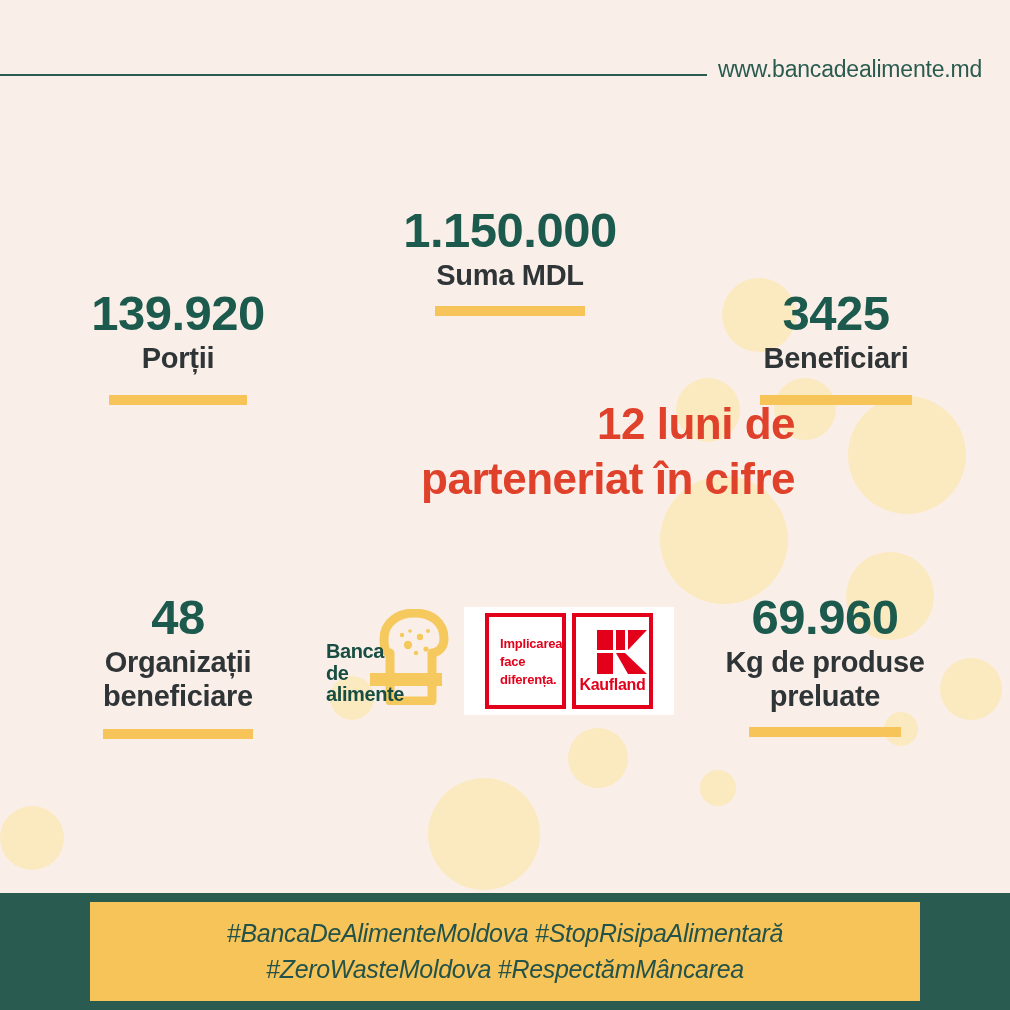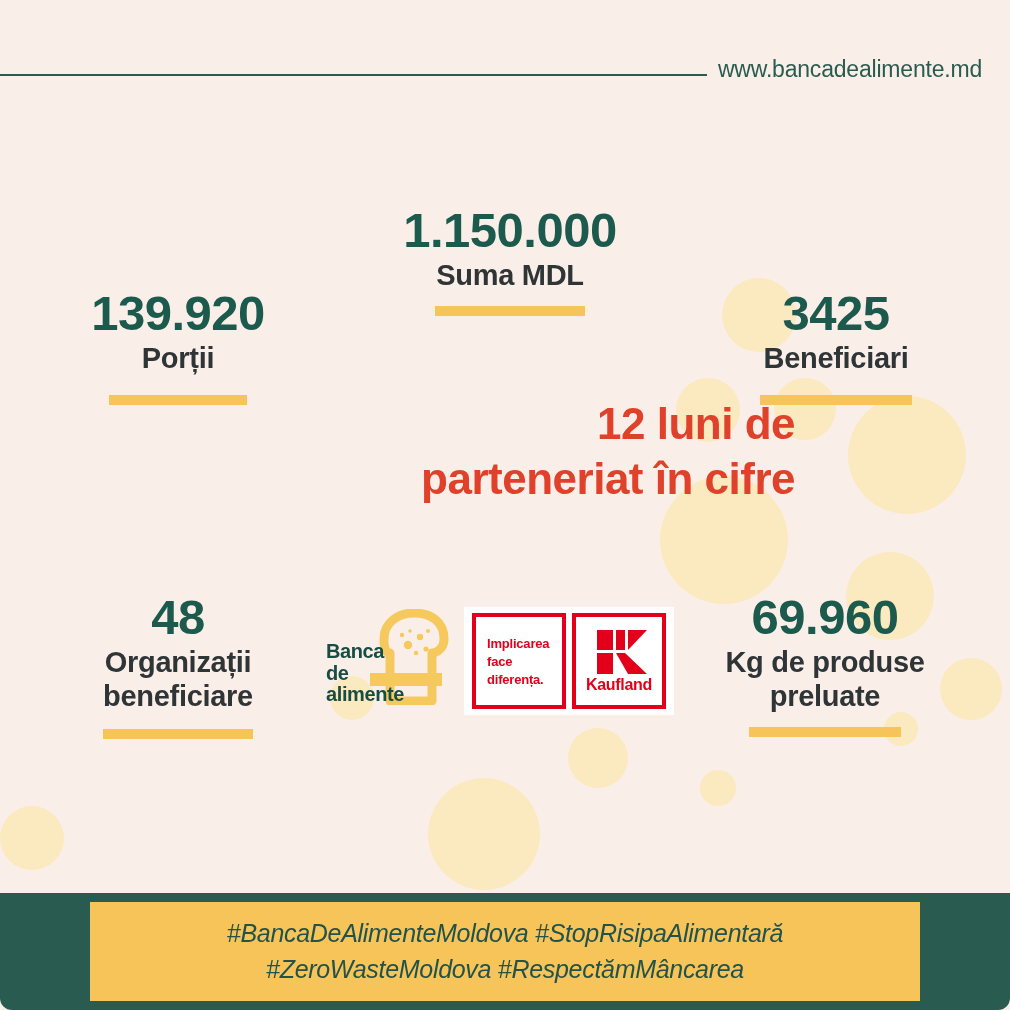--- a/index.html
+++ b/index.html
@@ -12,21 +12,20 @@
     background: #faefe8;
     font-family: "Liberation Sans", sans-serif;
     overflow: hidden;
   }
   #poster {
     position: relative;
     width: 1010px;
     height: 1010px;
     background: #faefe8;
     overflow: hidden;
-    border-radius: 12px;
   }
 
   
   .circle {
     position: absolute;
     border-radius: 50%;
     background: #fbe9c0;
     z-index: 1;
   }
 
@@ -168,21 +167,21 @@
     position: absolute;
     left: 138px;
     top: 2px;
     width: 210px;
     height: 108px;
     background: #ffffff;
     display: flex;
     align-items: center;
     justify-content: center;
     gap: 6px;
-    padding: 4px 8px;
+    padding: 4px 21px;
     box-sizing: border-box;
   }
   .kf-box {
     width: 94px;
     height: 96px;
     border: 4px solid #e3001b;
     background: #ffffff;
     box-sizing: border-box;
     position: relative;
   }

